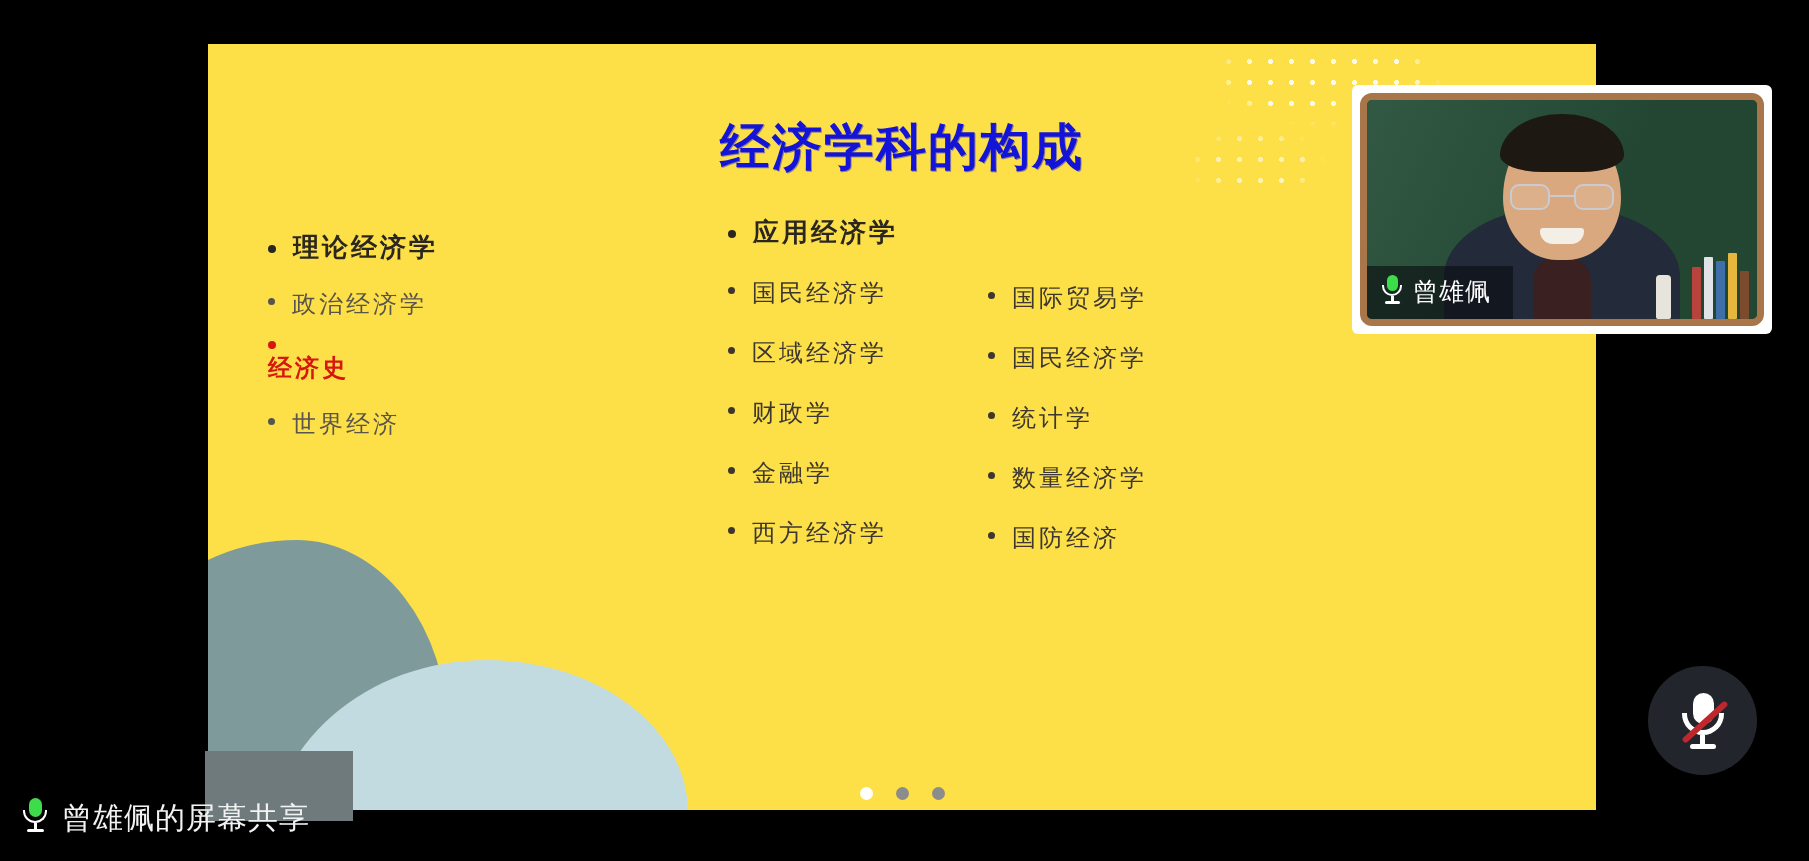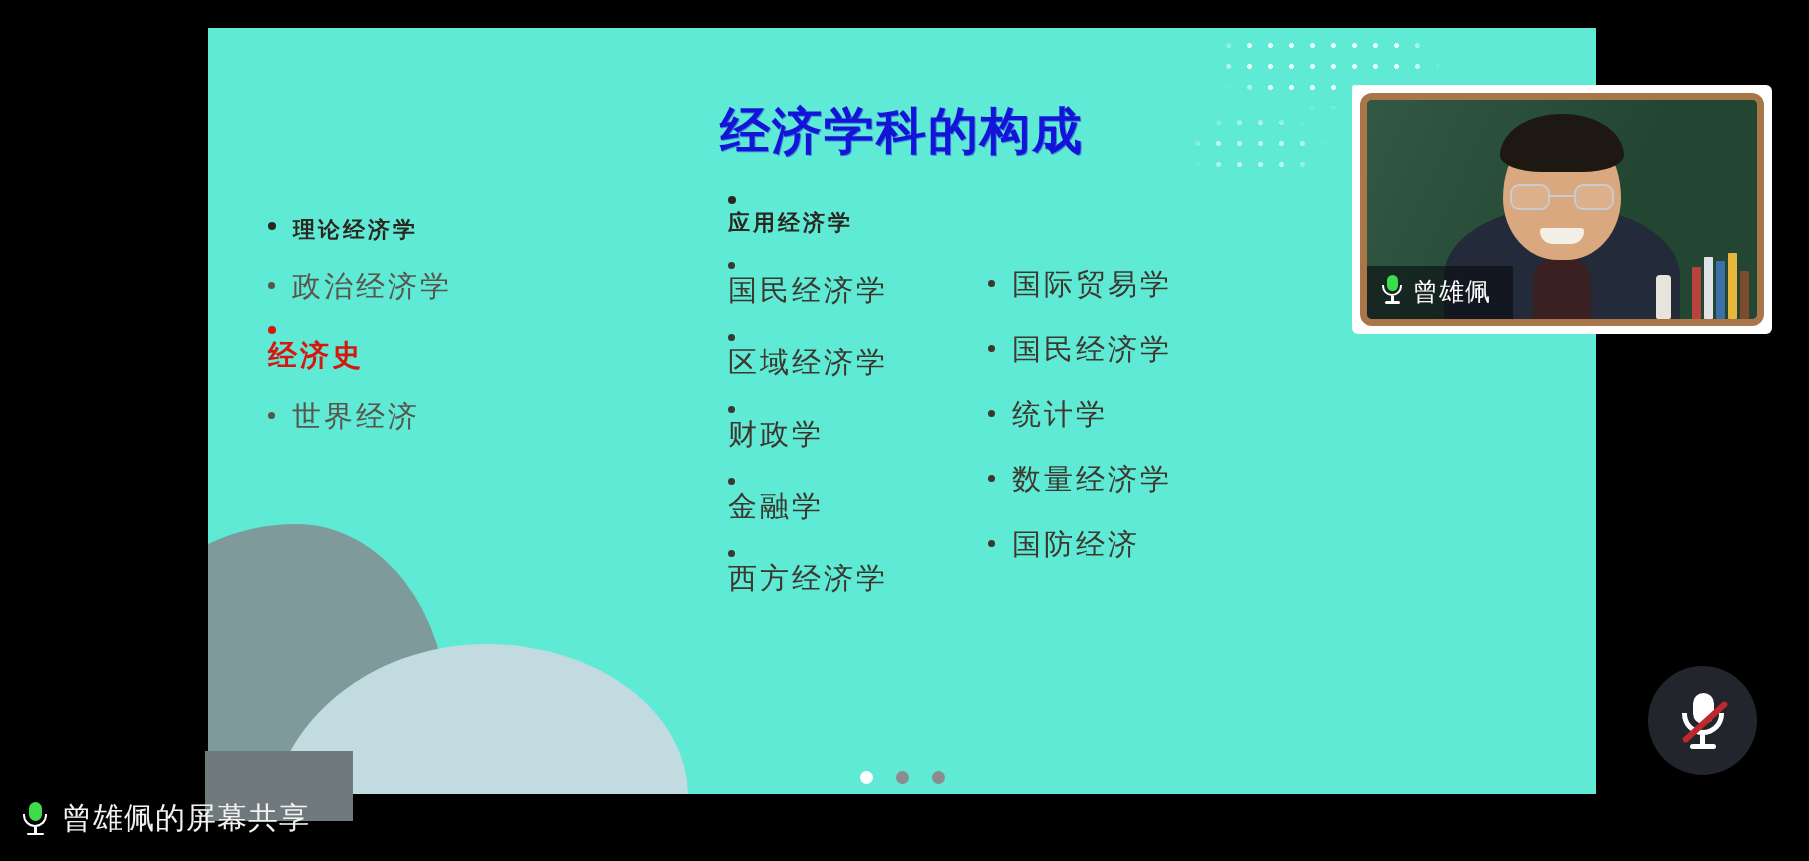--- a/index.html
+++ b/index.html
@@ -8,23 +8,23 @@
     background:#000;
     overflow:hidden;
     font-family:"Liberation Sans", sans-serif;
   }
 
   #stage { position:relative; width:1809px; height:861px; background:#000; }
 
   
   #slide {
     position:absolute;
-    left:208px; top:28px;
+    left:208px; top:44px;
     width:1388px; height:766px;
-    background:#5eead4;
+    background:#fde047;
     overflow:hidden;
   }
 
   
   .dots-deco {
     position:absolute;
     right:120px; top:-14px;
     width:300px; height:120px;
     background-image:radial-gradient(#ffffff 2.6px, transparent 2.8px);
     background-size:21px 21px;
@@ -73,40 +73,40 @@
   .col { position:absolute; }
   #col-left   { left:60px;  top:190px; width:470px; }
   #col-mid    { left:520px; top:175px; width:260px; }
   #col-right  { left:780px; top:242px; width:260px; }
 
   .bullet-item {
     display:flex;
     align-items:baseline;
     font-family:"DejaVu Serif", serif;
     color:#59544c;
-    font-size:29px;
+    font-size:24px;
     line-height:1;
     white-space:nowrap;
   }
   #col-left  .bullet-item { margin-bottom:32px; }
-  #col-mid   .bullet-item { margin-bottom:36px;flex-direction:column; }
+  #col-mid   .bullet-item { margin-bottom:36px; }
   #col-right .bullet-item { margin-bottom:36px; }
 
   .bullet-item .dot {
     flex:0 0 auto;
     width:7px; height:7px;
     border-radius:50%;
     background:#59544c;
     margin-right:17px;
     position:relative; top:-7px;
   }
   .bullet-item .txt { letter-spacing:3px; }
 
   
-  .bullet-item.head { color:#2b2620; font-weight:bold; font-size:22px; }
+  .bullet-item.head { color:#2b2620; font-weight:bold; font-size:26px;align-items:flex-end; }
   .bullet-item.head .dot { background:#2b2620; width:8px; height:8px; }
   
   .bullet-item.hl { color:#d6170f; font-weight:bold;flex-direction:column; }
   .bullet-item.hl .dot { background:#d6170f; width:8px; height:8px; }
   
   .bullet-item.dark { color:#3d372f; }
   .bullet-item.dark .dot { background:#3d372f; }
 
   
   #page-dots {
@@ -241,21 +241,21 @@
   }
   .mic-ico .base {
     position:absolute; left:4px; top:26px;
     width:15px; height:2.5px; background:#ffffff; border-radius:2px;
   }
 
   
   #share-label {
     position:absolute;
     left:22px; bottom:22px;
-    display:flex; align-items:center; gap:14px;
+    display:flex; align-items:flex-start; gap:14px;
   }
   #share-label .mic-ico { width:26px; height:34px; }
   #share-label .mic-ico .cap { left:7px; width:13px; height:19px; border-radius:7px; }
   #share-label .mic-ico .arc { left:1px; top:12px; width:24px; height:13px; }
   #share-label .mic-ico .stem { left:11.5px; top:25px; height:7px; }
   #share-label .mic-ico .base { left:5px; top:31px; width:17px; }
   #share-label .label {
     font-family:"DejaVu Sans", sans-serif;
     color:#f2f2f2;
     font-size:30px;

